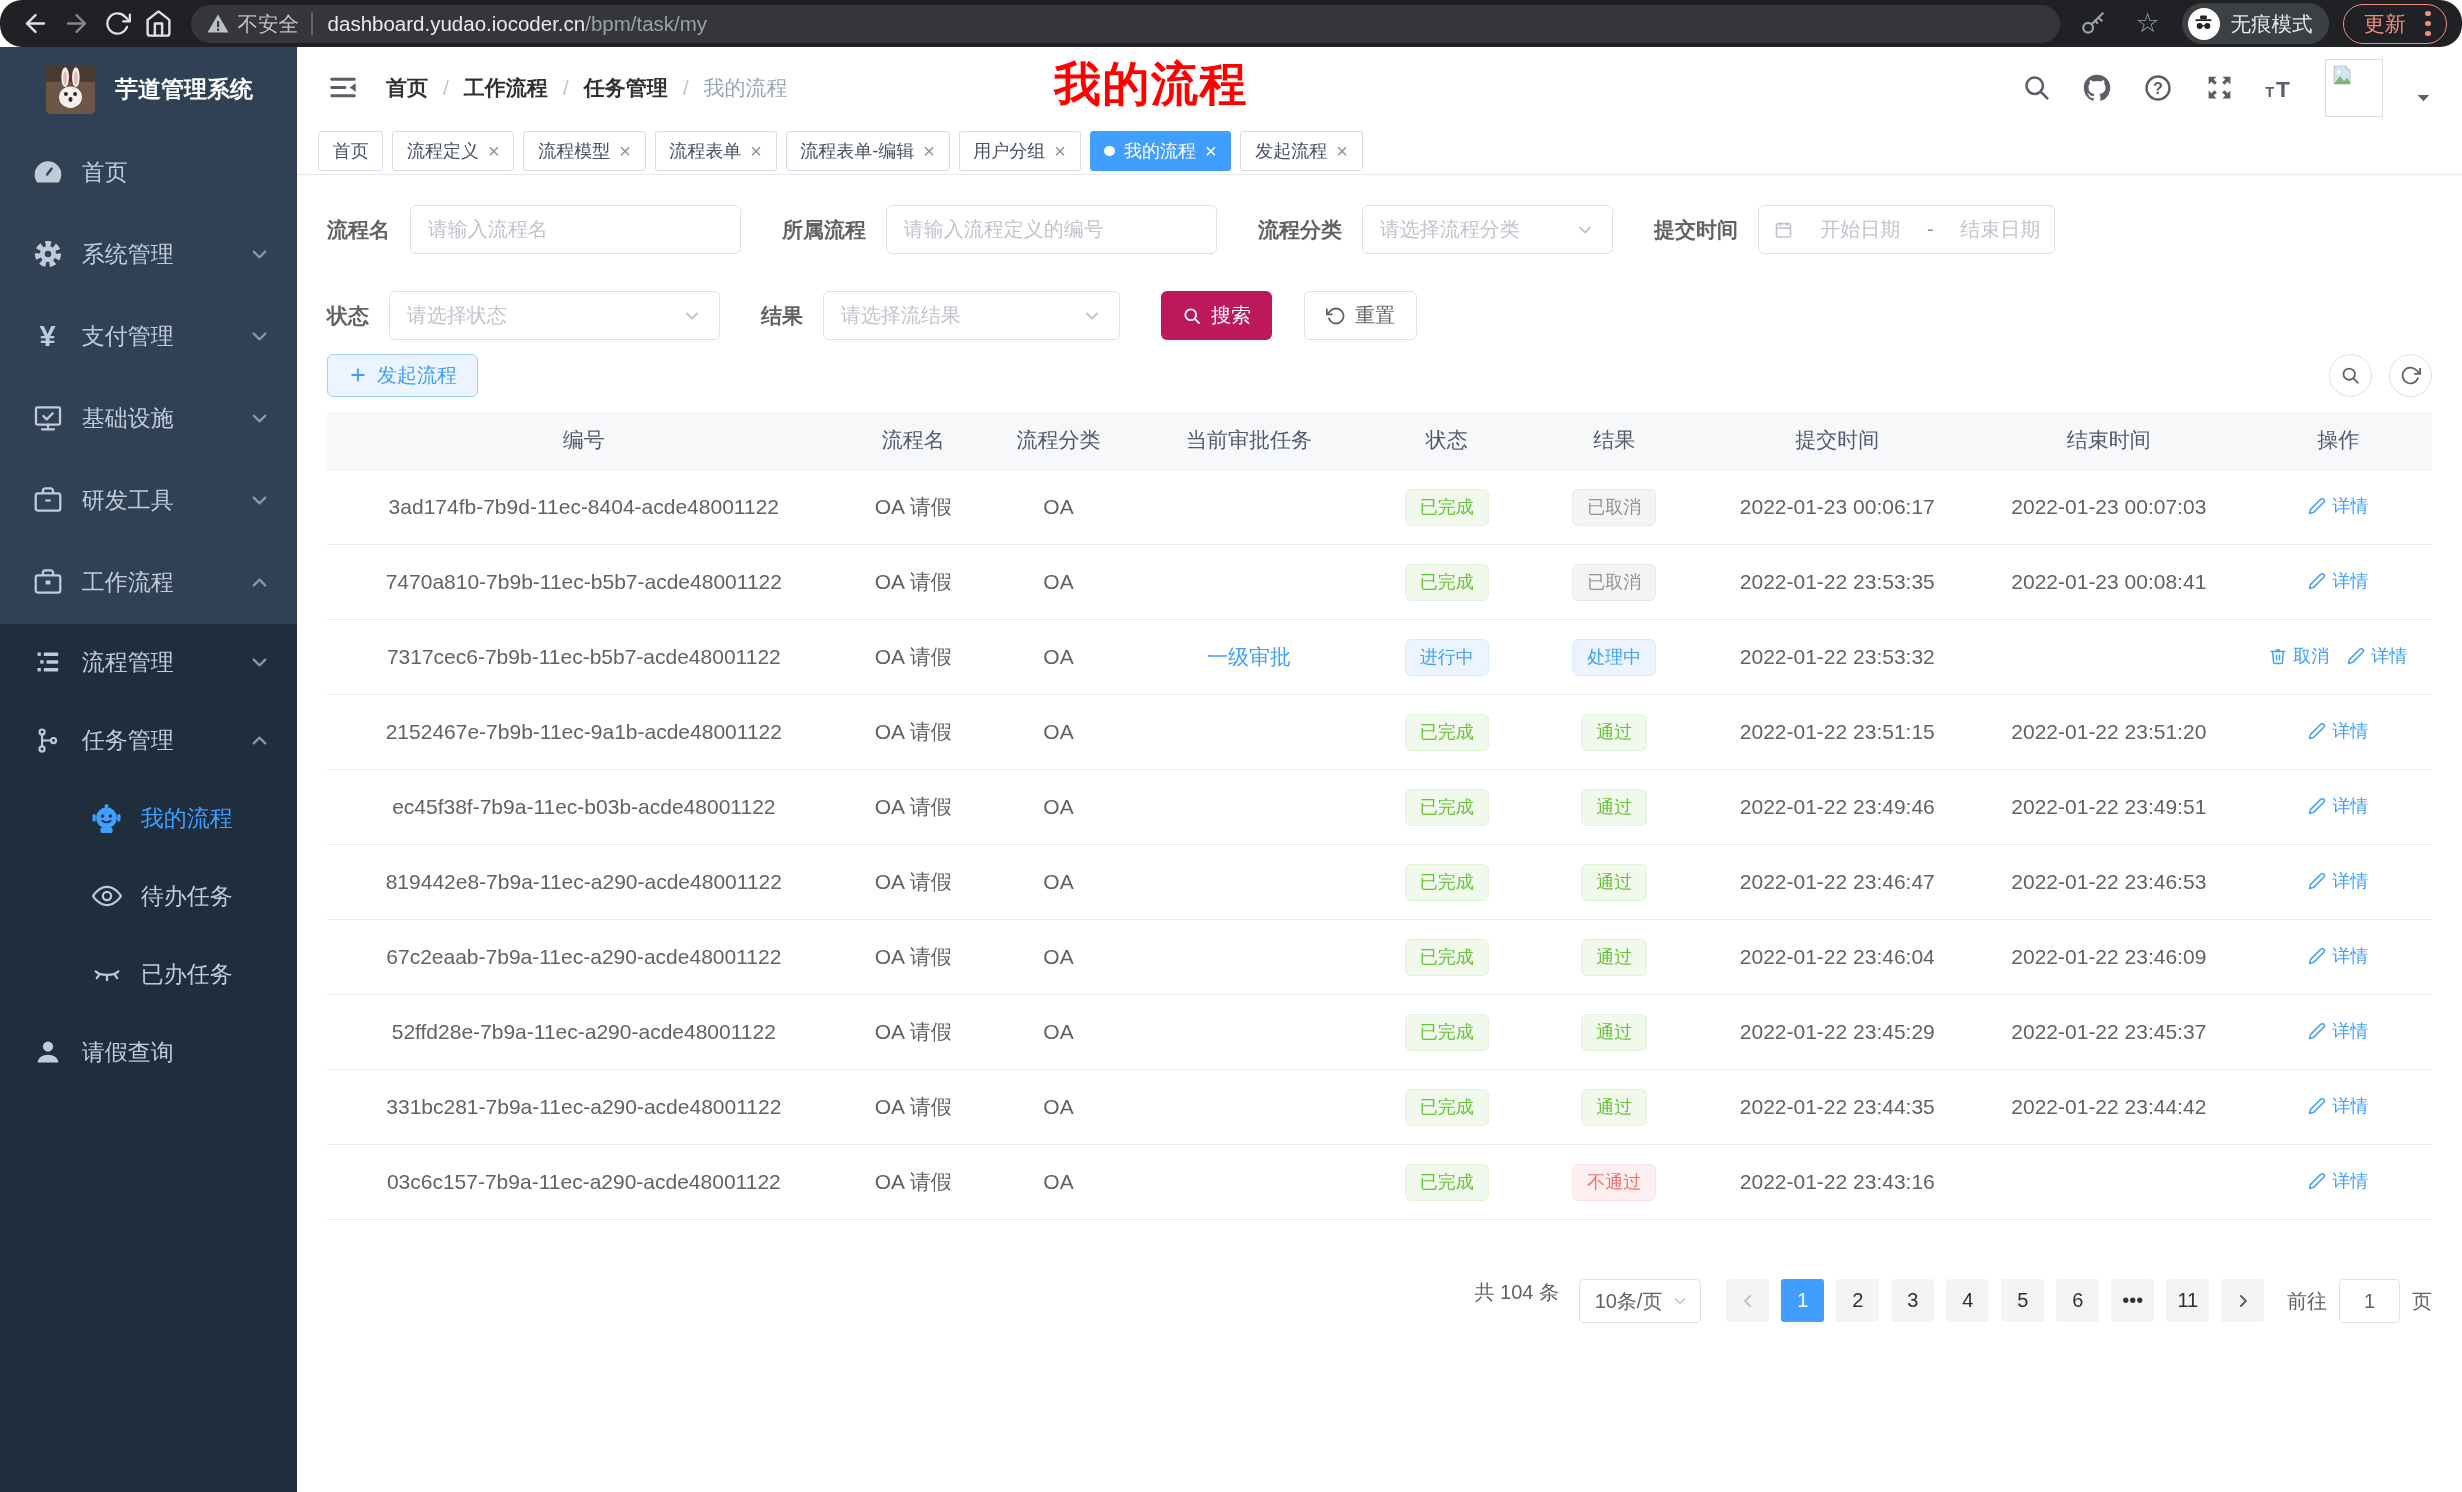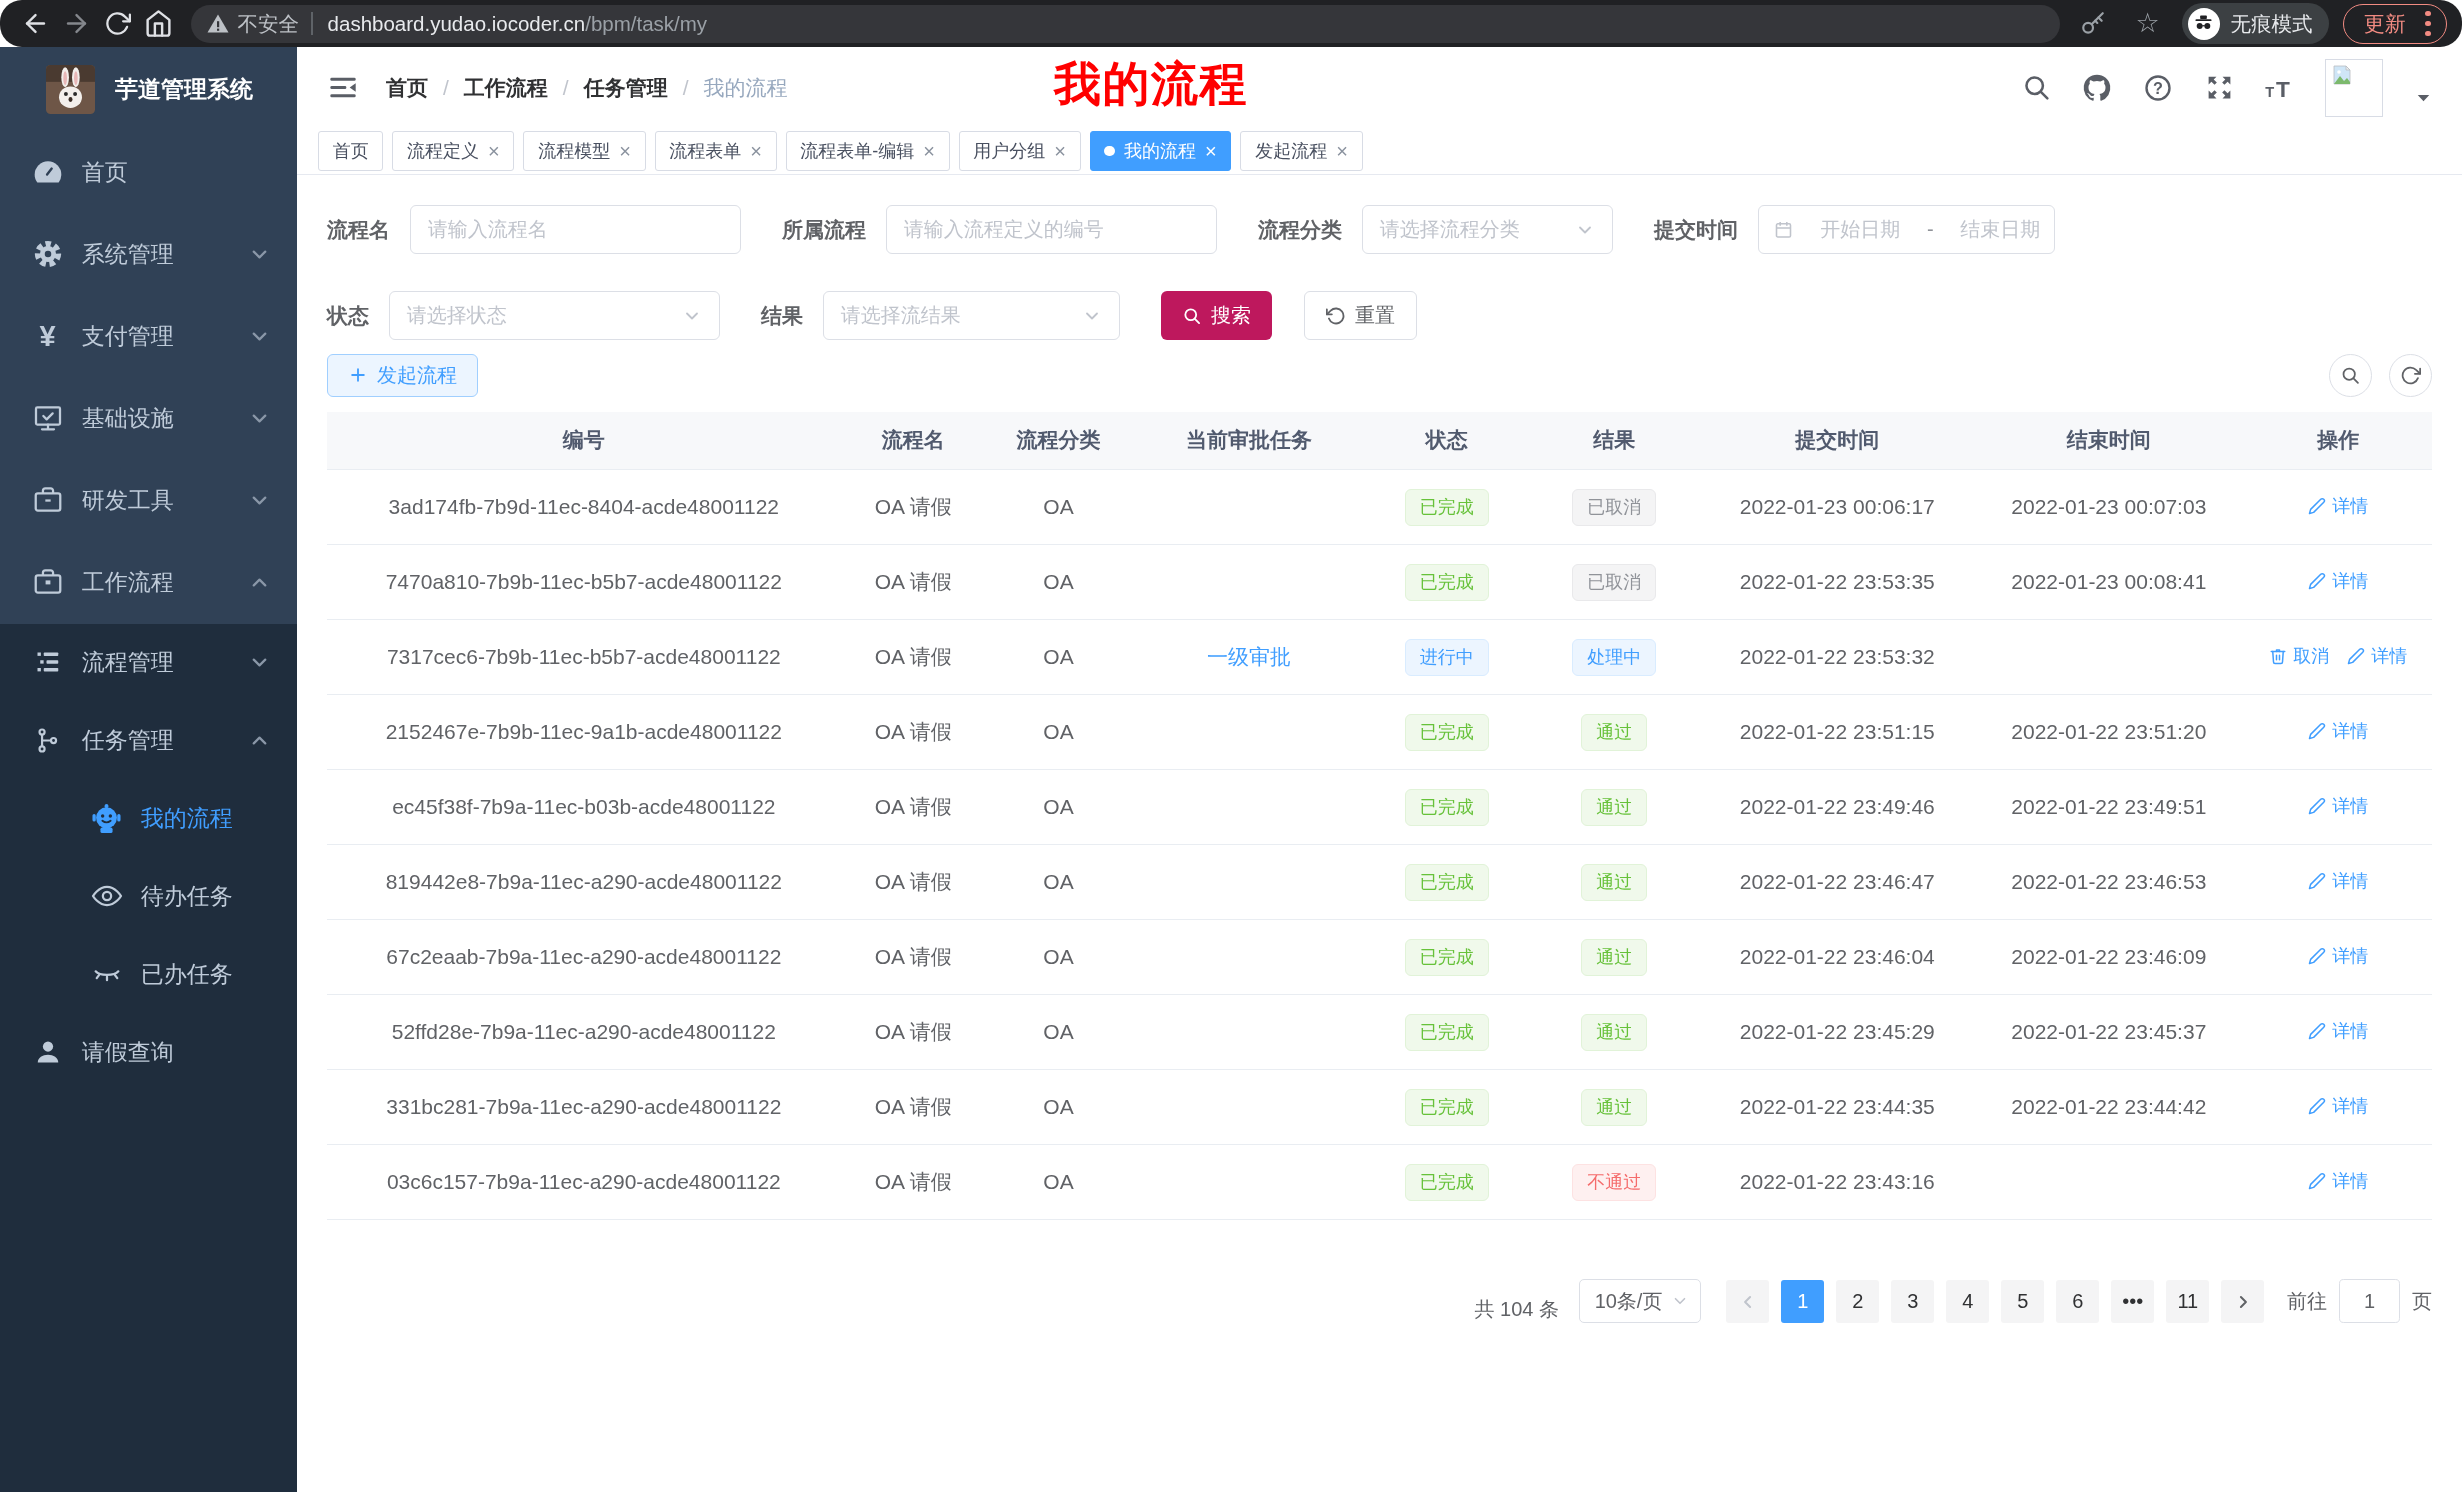--- a/index.html
+++ b/index.html
@@ -86,34 +86,34 @@
   .btn-reset { background:#fff; color:#606266; border:1.5px solid #dcdfe6; }
 
   .toolbar-row { display:flex; align-items:center; margin-top:13.7px; }
   .btn-create { height:43px; background:#ecf5ff; border:1.5px solid #a0cfff; color:#409eff; border-radius:6px;
     display:inline-flex; align-items:center; gap:9px; font-size:20px; padding:0 20px; cursor:pointer; }
   .toolbar-right { margin-left:auto; display:flex; gap:16.7px; }
   .circle-btn { width:43px; height:43px; border-radius:50%; border:1.5px solid #dcdfe6; background:#fff;
     display:flex; align-items:center; justify-content:center; color:#606266; cursor:pointer; }
 
   table { width:100%; border-collapse:collapse; table-layout:fixed; margin-top:15px; }
-  th { height:58px; background:#f7f8fa; font-size:21px; font-weight:700; color:#515a6e; text-align:center;
+  th { height:58px; background:#f7f8fa; font-size:21px; font-weight:400; color:#515a6e; text-align:center;
     border-bottom:0.8px solid #e9edf2; white-space:nowrap; overflow:hidden; }
   td { height:75px; font-size:21px; color:#606266; text-align:center; border-bottom:0.8px solid #e9edf2;
     white-space:nowrap; overflow:hidden; }
   .badge { display:inline-block; height:37px; line-height:35px; padding:0 13.7px; border-radius:6px; font-size:18px; border:1.5px solid; }
   .badge.success { background:#f0f9eb; border-color:#e1f3d8; color:#67c23a; }
   .badge.info    { background:#f4f4f5; border-color:#e9e9eb; color:#909399; }
   .badge.primary { background:#ecf5ff; border-color:#d9ecff; color:#409eff; }
   .badge.danger  { background:#fef0f0; border-color:#fde2e2; color:#f56c6c; }
   .task-link { color:#409eff; cursor:pointer; }
   .act { display:inline-flex; align-items:center; gap:6px; color:#409eff; font-size:18px; margin:0 9px; cursor:pointer; }
   .act svg { flex:0 0 auto; }
 
-  .pagination { display:flex; align-items:flex-end; justify-content:flex-end; margin-top:59px; font-size:20px; color:#606266; gap:12px; }
+  .pagination { display:flex; align-items:flex-start; justify-content:flex-end; margin-top:59px; font-size:20px; color:#606266; gap:12px; }
   .pg-total { margin-right:7.6px; }
   .pg-size { width:122px; height:44px; border:1.5px solid #dcdfe6; border-radius:5px; display:flex; align-items:center;
     justify-content:space-between; padding:0 10.7px 0 15px; cursor:pointer; margin-right:13.7px; }
   .pg-btn { min-width:43px; height:43px; background:#f4f4f5; border-radius:3px; display:flex; align-items:center;
     justify-content:center; color:#303133; font-size:20px; padding:0 4.6px; cursor:pointer; border:none; }
   .pg-btn.active { background:#409eff; color:#fff; }
   .pg-btn.disabled { color:#c0c4cc; cursor:default; }
   .pg-goto { display:flex; align-items:center; gap:12px; margin-left:10.7px; }
   .pg-input { width:61px; height:44px; border:1.5px solid #dcdfe6; border-radius:4.6px; text-align:center;
     font-size:20px; color:#606266; outline:none; }

